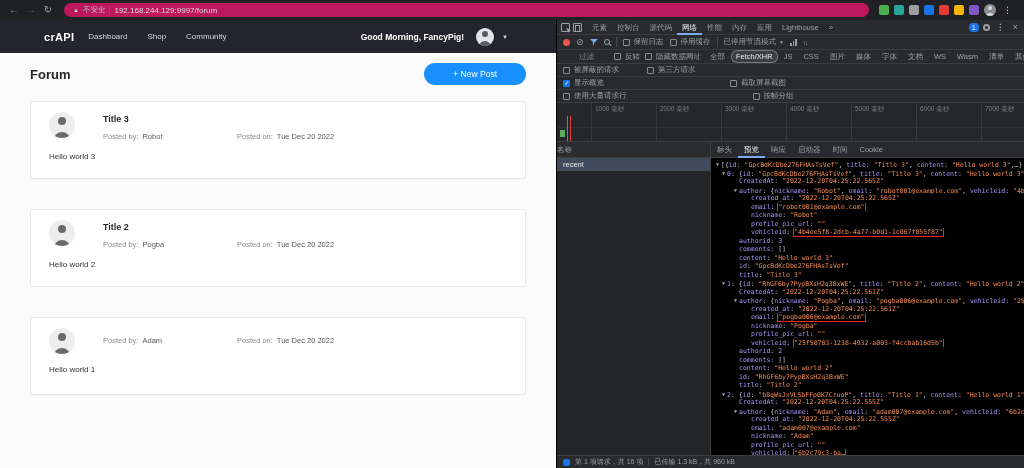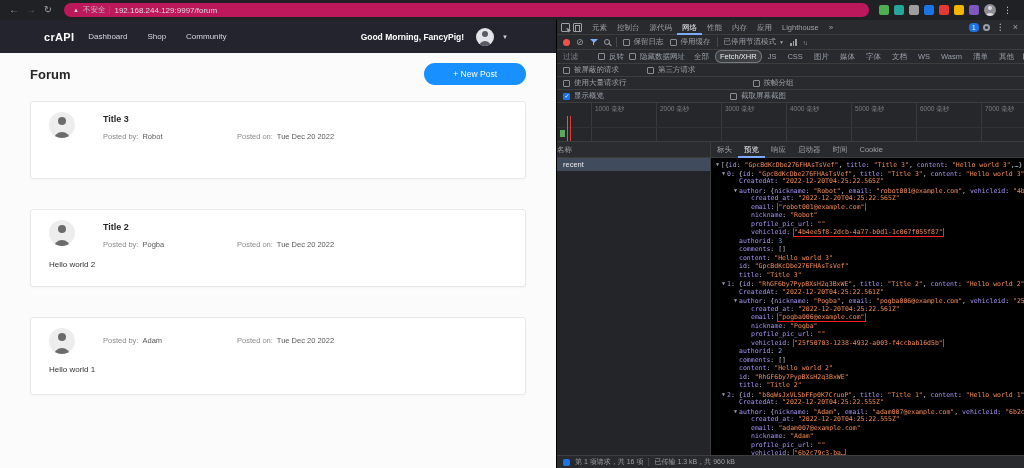--- a/index.html
+++ b/index.html
@@ -84,21 +84,21 @@
   .chk { width:7px; height:7px; border:1px solid #8a8d91; border-radius:1px; position:relative; flex:0 0 7px; }
   .chk.on { background:#1a73e8; border-color:#1a73e8; }
   .chk.on::after { content:"✓"; position:absolute; top:-1.5px; left:0.5px; color:#fff; font-size:6px; }
   .throttle { display:flex; align-items:center; gap:3px; white-space:nowrap; cursor:pointer; }
   .sm-caret { font-size:5px; color:#9aa0a6; }
   .bars { display:flex; gap:1px; align-items:flex-end; height:8px; }
   .bars i { display:block; width:1.5px; background:#9aa0a6; }
   .bars i:nth-child(1){height:3px;} .bars i:nth-child(2){height:5px;} .bars i:nth-child(3){height:7px;}
   .updown { font-size:6.5px; color:#9aa0a6; letter-spacing:-1px; }
 
-  .dt-filterbar { height:14px; background:#292a2d; border-bottom:1px solid #3d3d3d; display:flex; align-items:center; gap:5px; padding:0 6px; font-size:7.5px; flex:0 0 auto; white-space:nowrap; overflow:hidden; }
+  .dt-filterbar { height:14px; background:#292a2d; border-bottom:1px solid #3d3d3d; display:flex; align-items:center; gap:5px; padding:0 22px; font-size:7.5px; flex:0 0 auto; white-space:nowrap; overflow:hidden; }
   .filter-input { color:#80868b; width:30px; flex:0 0 30px; }
   .pills { display:flex; gap:3px; align-items:center; }
   .pill { padding:0 4px; height:11px; line-height:11px; border-radius:5px; color:#9aa0a6; cursor:pointer; }
   .pill.active { background:#3c4043; color:#e8eaed; box-shadow:0 0 0 1px #757a80; }
 
   .dt-optrow { height:13px; background:#292a2d; border-bottom:1px solid #3d3d3d; display:flex; align-items:center; gap:6px; padding:0 6px; font-size:7.5px; flex:0 0 auto; }
   .gap-sm { margin-left:22px; }
   .gap-lg { margin-left:120px; }
 
   .dt-overview { height:39px; background:#26272a; border-bottom:1px solid #3d3d3d; position:relative; overflow:hidden; flex:0 0 auto; }
@@ -191,20 +191,21 @@
               <div class="card-top">
                 <div class="post-avatar"></div>
                 <div>
                   <div class="post-title">Title 3</div>
                   <div class="post-meta">
                     <span class="meta-by"><span>Posted by:</span><span class="meta-val">Robot</span></span>
                     <span class="meta-on"><span>Posted on:</span><span class="meta-val">Tue Dec 20 2022</span></span>
                   </div>
                 </div>
               </div>
+              <div class="post-content">Hello world 3</div>
             </div>
 
             <div class="post-card">
               <div class="card-top">
                 <div class="post-avatar"></div>
                 <div>
                   <div class="post-title">Title 2</div>
                   <div class="post-meta">
                     <span class="meta-by"><span>Posted by:</span><span class="meta-val">Pogba</span></span>
                     <span class="meta-on"><span>Posted on:</span><span class="meta-val">Tue Dec 20 2022</span></span>
@@ -317,36 +318,36 @@
             <span class="chk"></span>
             <span>被屏蔽的请求</span>
           </span>
         <span class="chk-wrap gap-sm">
             <span class="chk"></span>
             <span>第三方请求</span>
           </span>
       </div>
       <div class="dt-optrow">
         <span class="chk-wrap">
-            <span class="chk"></span>
-            <span>使用大量请求行</span>
-          </span>
-        <span class="chk-wrap gap-lg">
-            <span class="chk"></span>
-            <span>按帧分组</span>
-          </span>
-      </div>
-      <div class="dt-optrow">
-        <span class="chk-wrap">
             <span class="chk on"></span>
             <span>显示概览</span>
           </span>
         <span class="chk-wrap gap-lg">
             <span class="chk"></span>
             <span>截取屏幕截图</span>
+          </span>
+      </div>
+      <div class="dt-optrow">
+        <span class="chk-wrap">
+            <span class="chk"></span>
+            <span>使用大量请求行</span>
+          </span>
+        <span class="chk-wrap gap-lg">
+            <span class="chk"></span>
+            <span>按帧分组</span>
           </span>
       </div>
 
       <div class="dt-overview">
         <div class="tl-cells">
 
         <span class="tl-cell">1000 毫秒</span>
             <span class="tl-cell">2000 毫秒</span>
             <span class="tl-cell">3000 毫秒</span>
             <span class="tl-cell">4000 毫秒</span>

